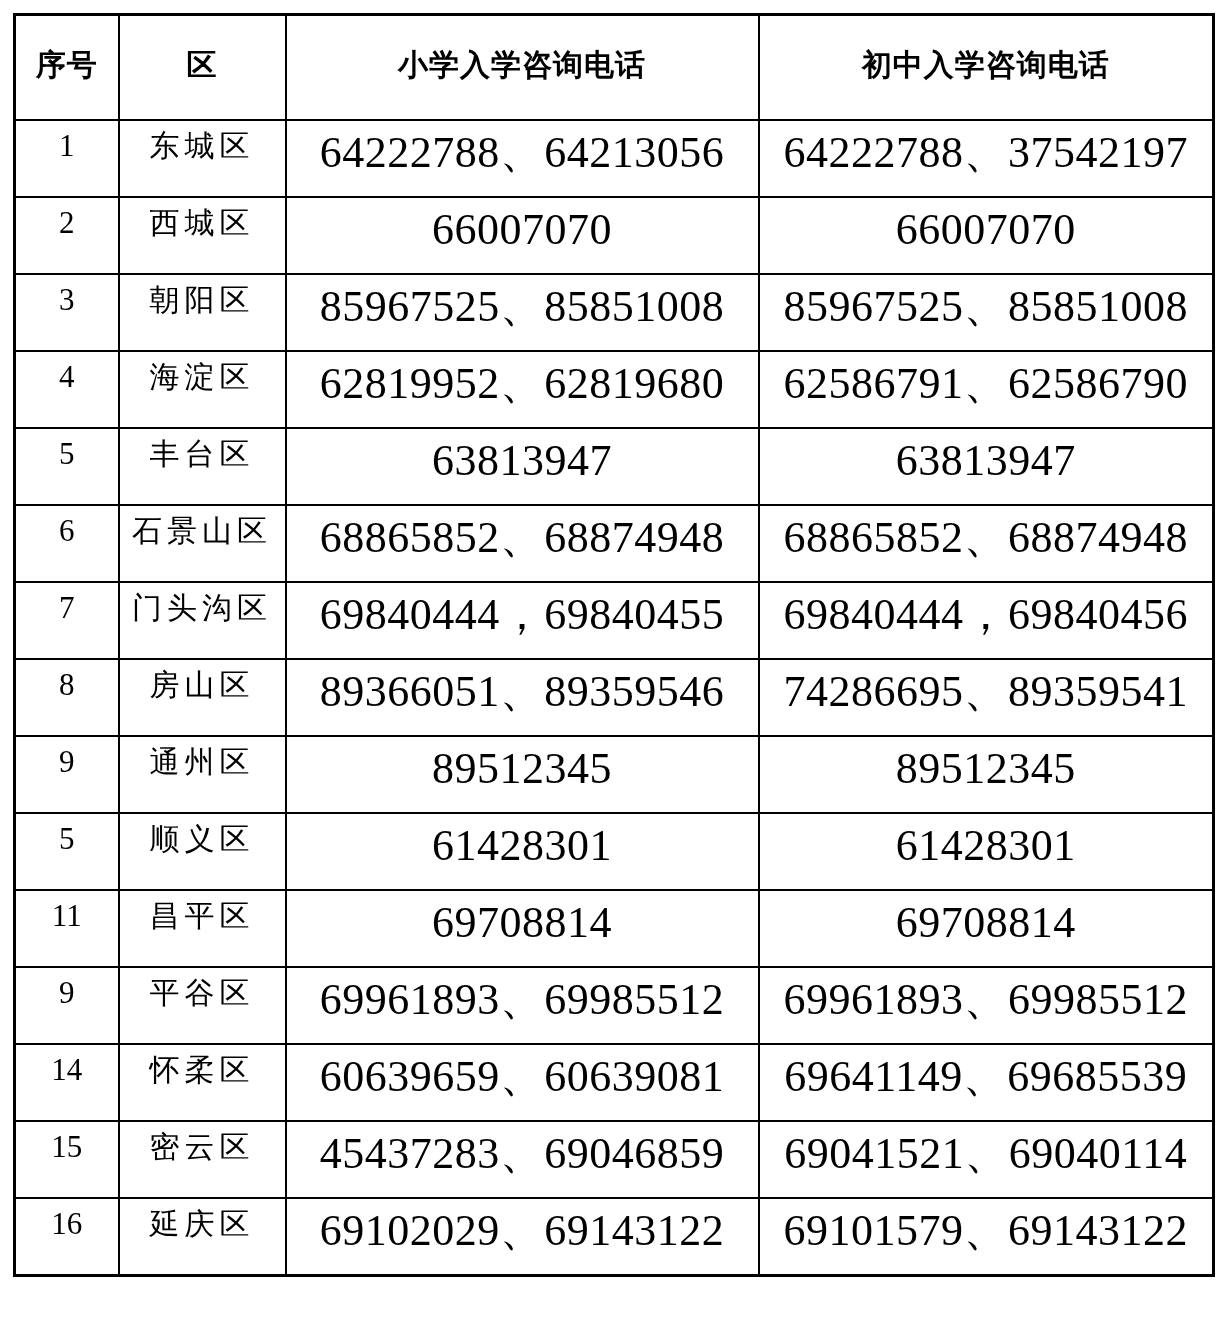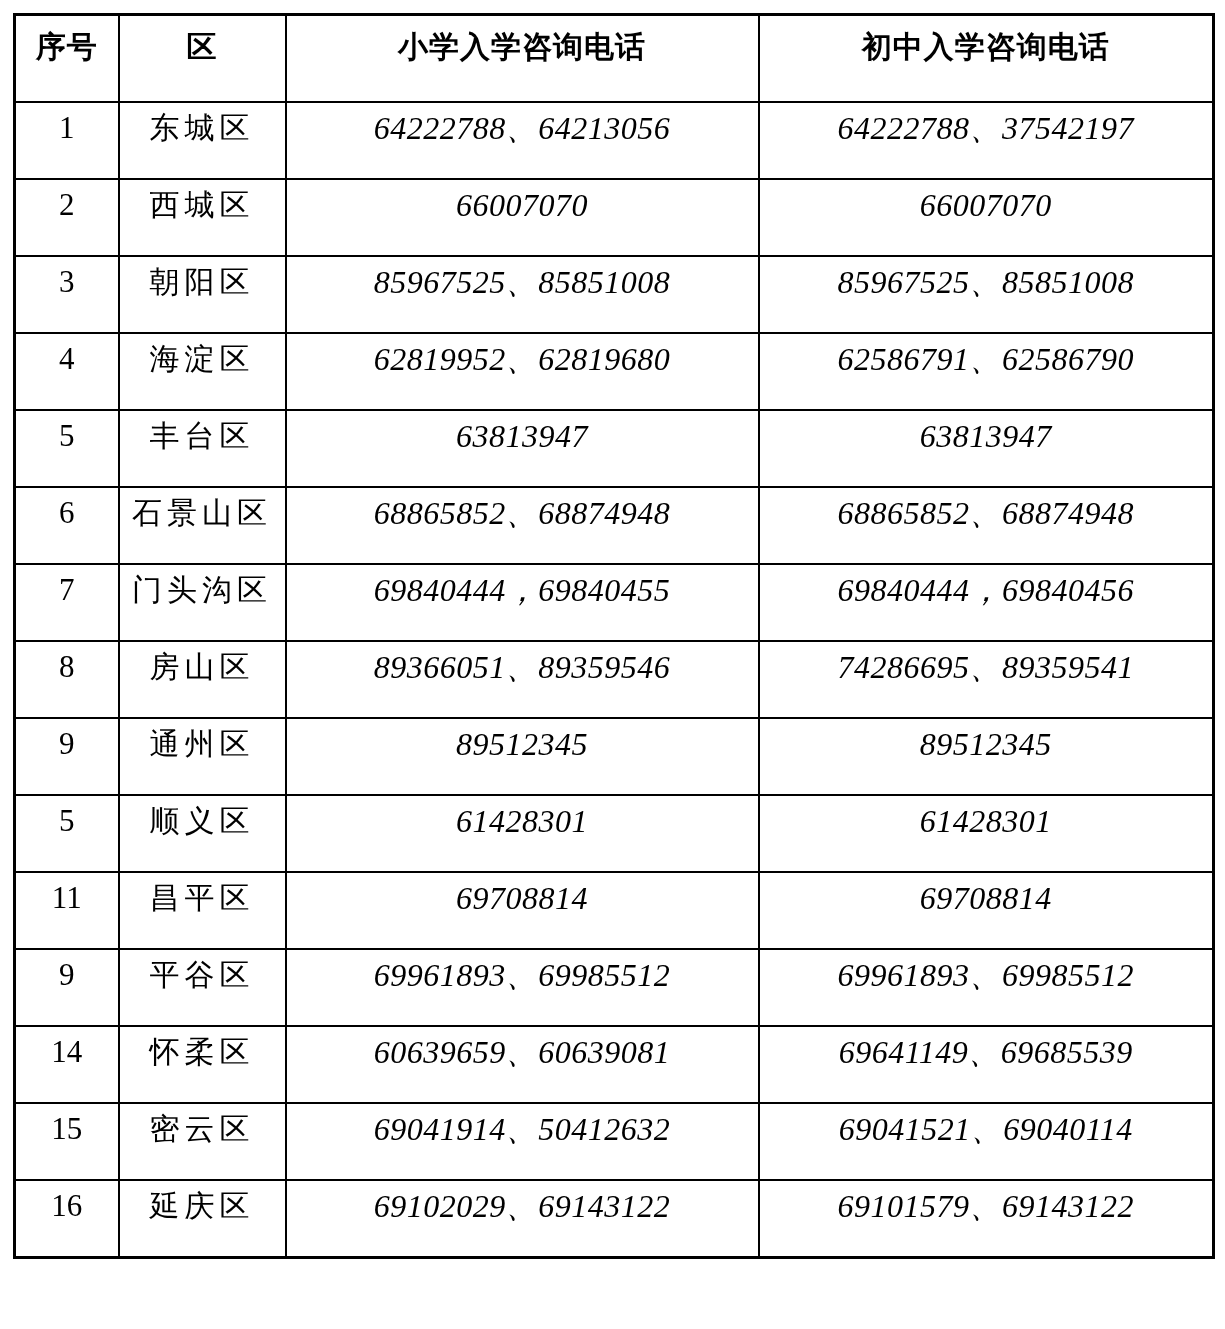--- a/index.html
+++ b/index.html
@@ -27,21 +27,21 @@
   .phone-table th,
   .phone-table td {
     border: 2px solid #000000;
     text-align: center;
     vertical-align: top;
     overflow: hidden;
     padding: 0;
   }
   .phone-table th {
     height: 71px;
-    padding-top: 14px;
+    padding-top: 32px;
     font-family: "Liberation Sans", "DejaVu Sans", sans-serif;
     font-weight: bold;
     font-size: 30px;
     letter-spacing: 1px;
     line-height: 1.1;
   }
   .phone-table td {
     height: 66px;
     padding-top: 9px;
     font-family: "Liberation Serif", "DejaVu Serif", serif;
@@ -51,23 +51,22 @@
   }
   td.c-no {
     font-size: 31px;
   }
   td.c-district {
     font-size: 30px;
     letter-spacing: 5px;
     margin-top: 48px;
   }
   td.c-phone {
-    font-size: 32px;
+    font-size: 44px;
     letter-spacing: 0.5px;
-    font-style: italic;
   }
 </style>
 </head>
 <body>
 
 <div class="page">
   <table class="phone-table">
     <colgroup>
       <col style="width:104px">
       <col style="width:167px">
@@ -171,21 +170,21 @@
   <tr>
     <td class="c-no">14</td>
     <td class="c-district">怀柔区</td>
     <td class="c-phone">60639659、60639081</td>
     <td class="c-phone">69641149、69685539</td>
   </tr>
 
   <tr>
     <td class="c-no">15</td>
     <td class="c-district">密云区</td>
-    <td class="c-phone">69041914、50412632</td>
+    <td class="c-phone">45437283、69046859</td>
     <td class="c-phone">69041521、69040114</td>
   </tr>
 
   <tr>
     <td class="c-no">16</td>
     <td class="c-district">延庆区</td>
     <td class="c-phone">69102029、69143122</td>
     <td class="c-phone">69101579、69143122</td>
   </tr>
 

